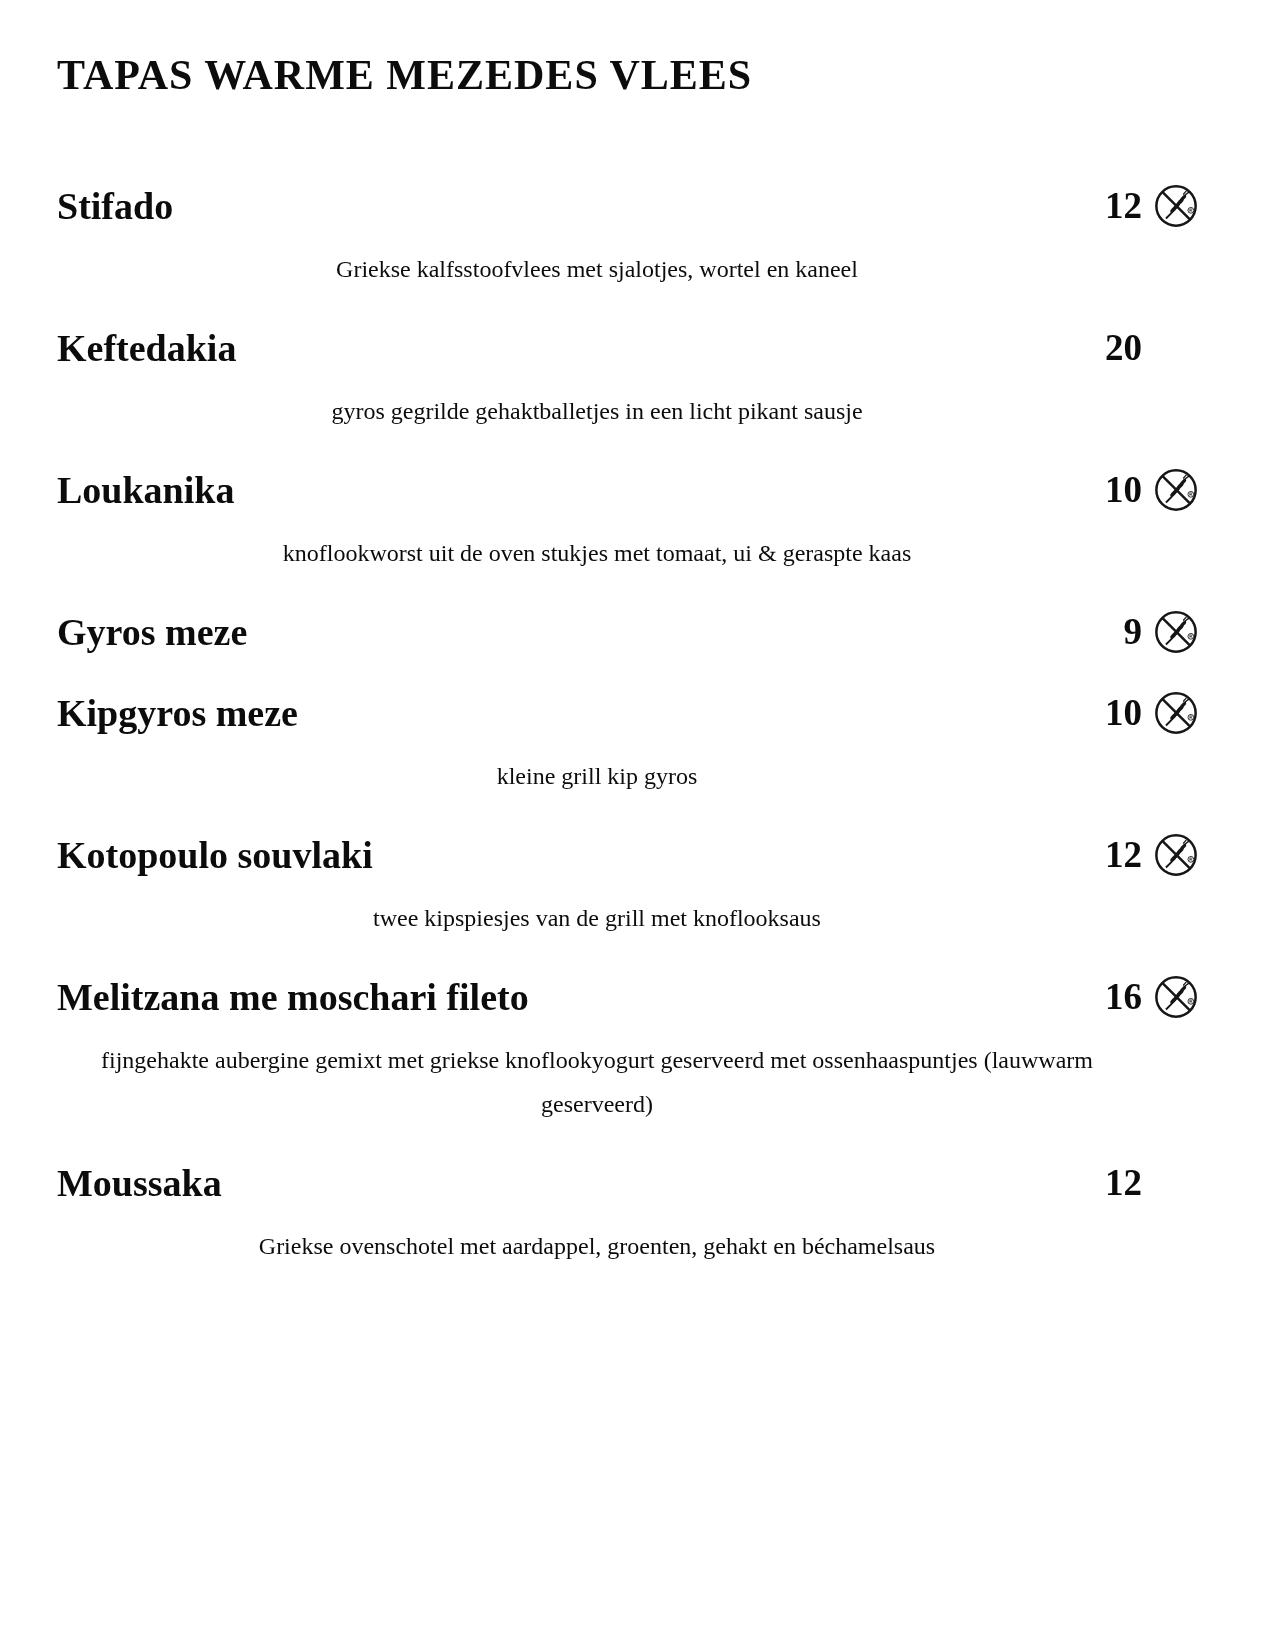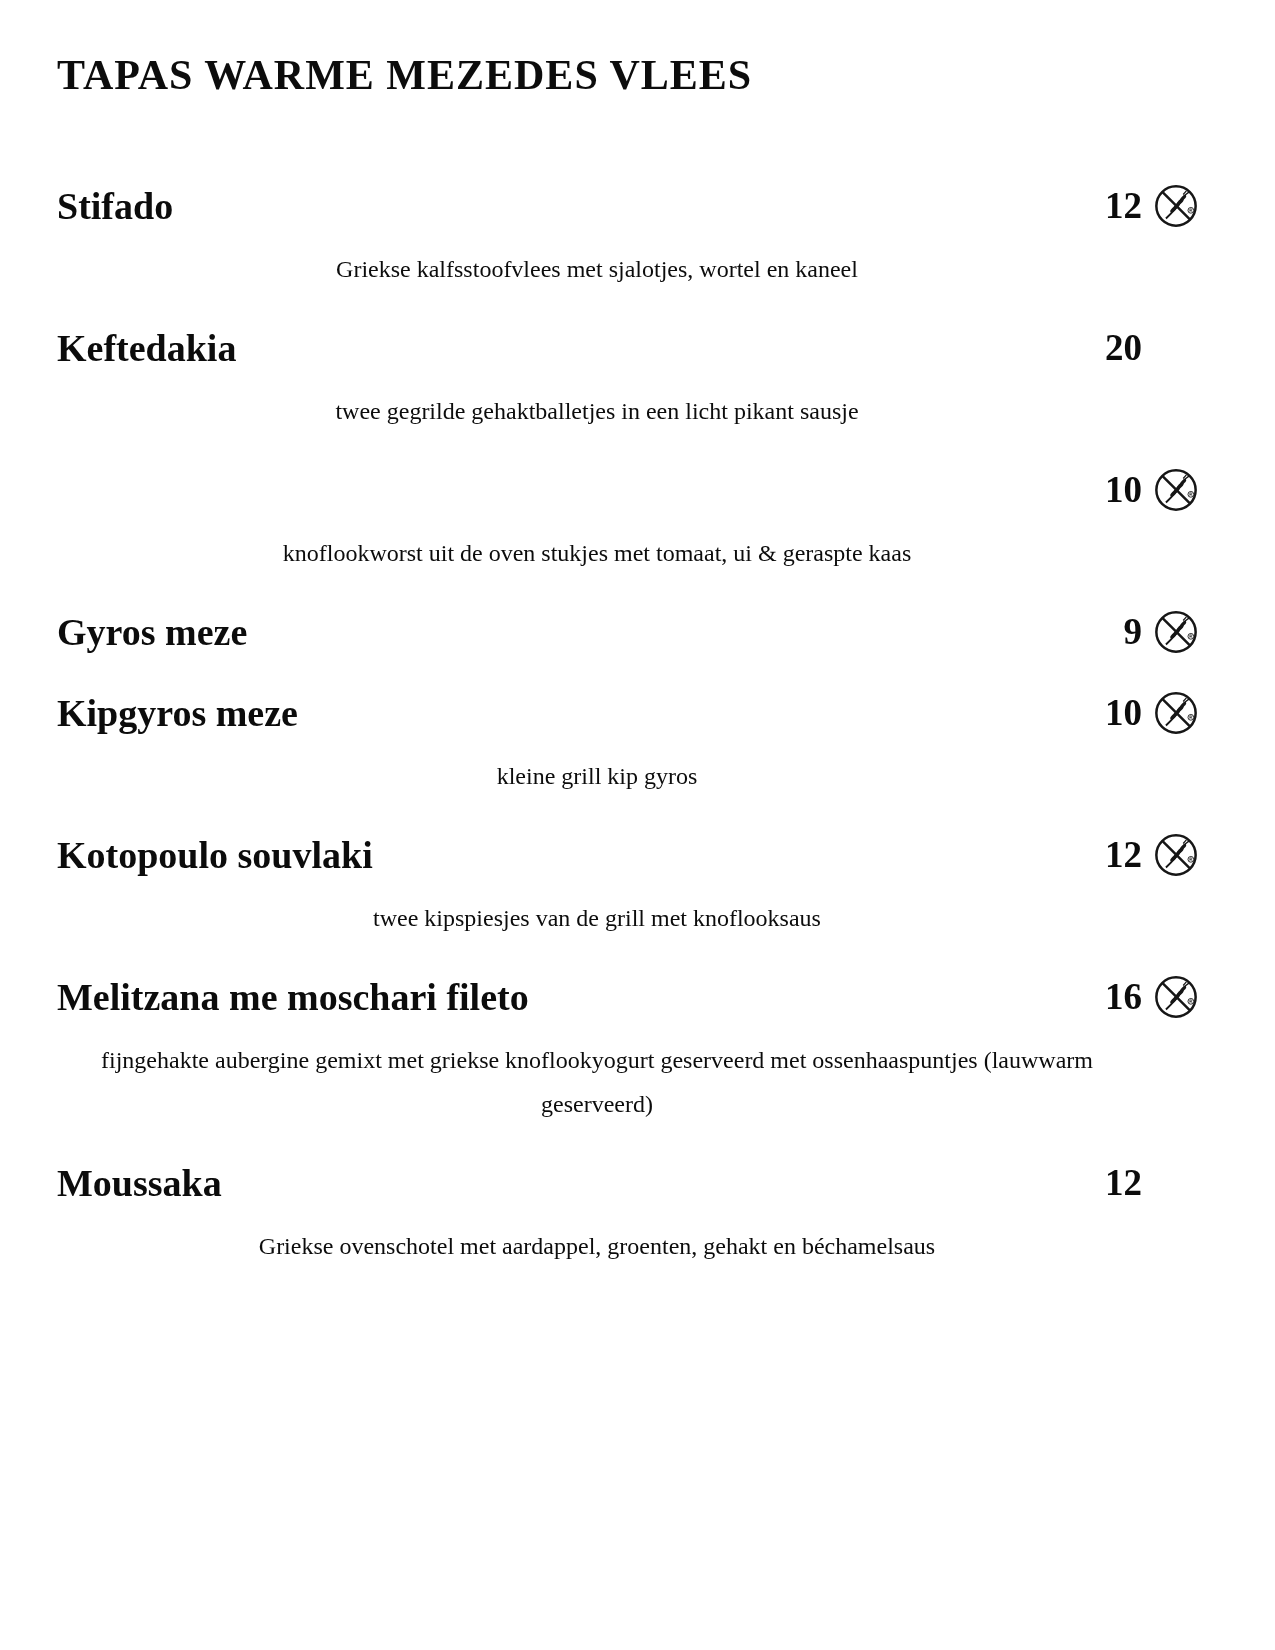--- a/index.html
+++ b/index.html
@@ -142,25 +142,26 @@
 
           <line x1="10" y1="9.5" x2="38.5" y2="38" stroke="#161616" stroke-width="2.6"></line>
 
           <g stroke="#161616" fill="none">
             <circle cx="39.5" cy="28.5" r="3" stroke-width="0.9"></circle>
             <path d="M38.5 30 V 27 h 1.2 a 0.9 0.9 0 0 1 0 1.8 h -1.2 m 1.2 0 l 1 1.2" stroke-width="0.7"></path>
           </g>
         </svg>
       </span>
     </div>
-    <div class="item-desc">twee gegrilde gehaktballetjes in een licht pikant sausje</div>
-  </div>
-
-  <div class="menu-item">
-    <div class="item-header">
+    <div class="item-desc">gyros gegrilde gehaktballetjes in een licht pikant sausje</div>
+  </div>
+
+  <div class="menu-item">
+    <div class="item-header">
+      <span class="item-name">Loukanika</span>
       <span class="header-spacer"></span>
       <span class="item-price">10</span>
       <span class="icon-slot">
         <svg class="gf" width="46" height="46" viewBox="0 0 48 48" aria-hidden="true">
           <g fill="none" stroke="#161616">
             <circle cx="24" cy="24" r="20.5" stroke-width="2.6"></circle>
 
             <path d="M13.5 37 C 20 31, 27 23, 33.5 12.5" stroke-width="2"></path>
 
             <path d="M33.5 12.5 L 37.5 9.5" stroke-width="1.4"></path>

